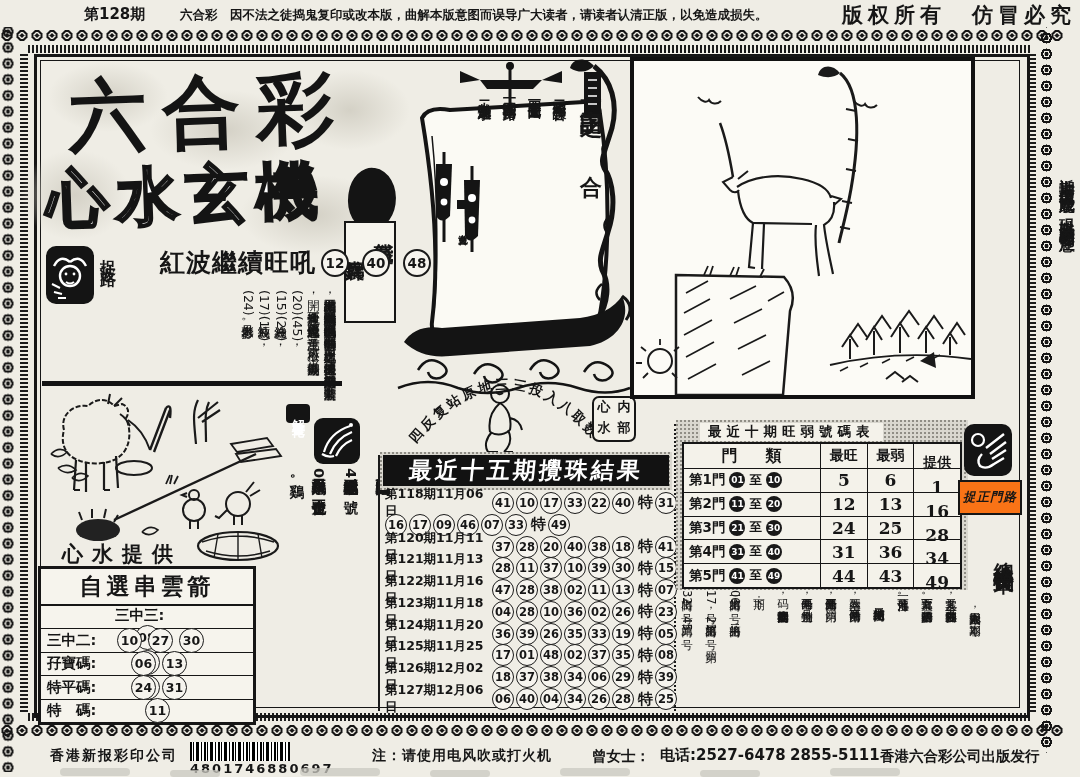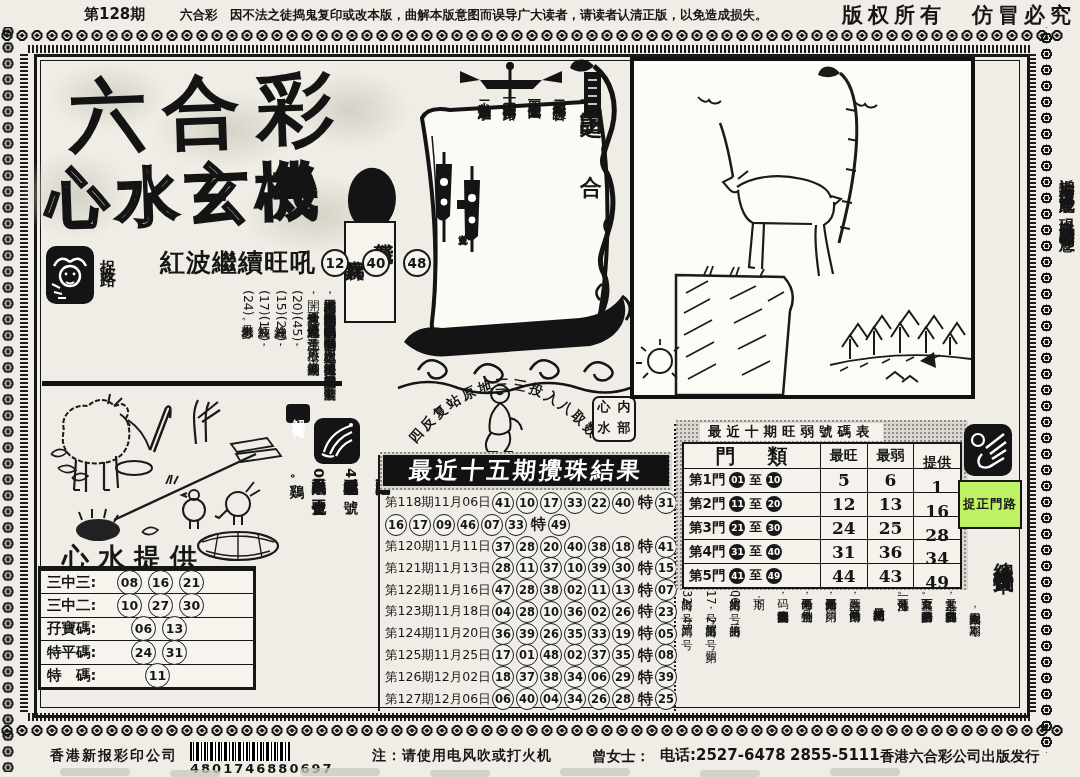--- a/index.html
+++ b/index.html
@@ -19,21 +19,21 @@
   .inkline{background:#141414;}
   
   .c{display:inline-flex;align-items:center;justify-content:center;border:1.7px solid #1a1a1a;
      border-radius:50%;width:20px;height:20px;font-weight:bold;font-size:11.5px;background:#f6f4ee;
      flex:none;}
   .cbig{width:24px;height:24px;font-size:13.5px;border-width:2px;}
   .cfill{display:inline-flex;align-items:center;justify-content:center;border-radius:50%;
      width:16px;height:16px;background:#191919;color:#fff;font-size:9px;font-weight:bold;flex:none;}
   
   .rrow{display:flex;align-items:center;height:21.8px;}
-  .rlabel{width:107px;font-size:12.5px;font-weight:normal;letter-spacing:0;flex:none;}
+  .rlabel{width:107px;font-size:12.5px;font-weight:bold;letter-spacing:0;flex:none;}
   .rrow .c{margin-right:2px;}
   .tok{font-size:15px;font-weight:bold;margin:0 2px 0 2px;}
   
   .tiprow{display:flex;align-items:center;height:22.4px;border-top:1.6px solid #161616;padding-left:6px;}
   .tiplabel{width:70px;font-size:14.5px;font-weight:bold;flex:none;}
   .tiprow .c{width:23px;height:23px;font-size:12.5px;margin-right:6px;}
   
   .halftone{background-color:#d9d7cf;background-image:radial-gradient(circle 1px at 1px 1px,#8f8d85 98%,transparent);background-size:4px 4px;}
   .hwrow{display:flex;border-top:1.6px solid #161616;background:#f4f2ea;}
   .hwgate{width:131px;display:flex;align-items:center;gap:4px;padding-left:5px;font-size:13.5px;font-weight:bold;flex:none;border-right:1.6px solid #161616;}
@@ -243,23 +243,24 @@
 
   <div class="abs cols" style="left:298px;top:468px;width:94px;height:266px;gap:13px;">
     <div class="vtext" style="font-size:14.5px;font-weight:600;">上期尋寶圖中可睇到地上</div>
     <div class="vtext" style="font-size:14.5px;font-weight:600;">四塊磚連七字型樹正中47號，</div>
     <div class="vtext" style="font-size:14.5px;font-weight:600;">二只鷄來念正中02號也不會走</div>
   </div>
 
   <div class="abs" style="left:378px;top:455px;width:2px;height:256px;background:#1a1a1a;"></div>
   <div class="abs" style="left:674px;top:424px;width:0;height:287px;border-left:2px dotted #1a1a1a;"></div>
 
-  <div class="abs" style="left:62px;top:540px;font-size:27px;font-weight:bold;letter-spacing:9px;font-family:Liberation Serif, serif;">心水提供</div>
+  <div class="abs" style="left:62px;top:540px;font-size:21px;font-weight:bold;letter-spacing:9px;font-family:Liberation Serif, serif;">心水提供</div>
   <div class="abs" style="left:38px;top:566px;width:218px;border:3px solid #161616;background:#f6f4ed;box-sizing:border-box;">
-    <div class="tiprow" style="border-top-width:2.5px;">
+    <div style="text-align:center;font-size:23px;font-weight:bold;letter-spacing:4px;padding:2px 0;">自選串雲箭</div>
+    <div class="tiprow" style="border-top-width:2.5px;flex-direction:column;">
       <span class="tiplabel">三中三:</span>
       <span class="c">08</span>
       <span class="c">16</span>
       <span class="c">21</span>
     </div>
     <div class="tiprow">
       <span class="tiplabel">三中二:</span>
       <span class="c">10</span>
       <span class="c">27</span>
       <span class="c">30</span>
@@ -393,21 +394,21 @@
         <span class="c">28</span>
       <span class="tok">特</span>
         <span class="c">25</span>
     </div>
   </div>
 
   <div class="abs halftone" style="left:676px;top:420px;width:292px;height:170px;"></div>
   <div class="abs" style="left:700px;top:423px;background:#f4f2ea;padding:0 8px;font-size:13.5px;font-weight:bold;letter-spacing:5px;">最近十期旺弱號碼表</div>
   <div class="abs" style="left:682px;top:442px;width:280px;border:2.5px solid #161616;box-sizing:border-box;background:#f4f2ea;">
     <div class="hwrow" style="border-top:none;height:24px;">
-      <span class="hwgate" style="justify-content:center;font-size:20px;letter-spacing:6px;">門　類</span>
+      <span class="hwgate" style="justify-content:center;font-size:16px;letter-spacing:6px;">門　類</span>
       <span class="hwv" style="font-size:14px;font-family:inherit;">最旺</span>
       <span class="hwv" style="font-size:14px;font-family:inherit;">最弱</span>
       <span class="hwv" style="font-size:14px;font-family:inherit;">提供</span>
     </div>
     <div class="hwrow" style="height:22.8px;">
       <span class="hwgate">
           <span>第1門</span>
           <span class="cfill">01</span>
           <span style="font-size:12.5px;">至</span>
           <span class="cfill">10</span>
@@ -461,21 +462,21 @@
       <span class="hwv">49</span>
     </div>
   </div>
 
   <div class="abs stamp" style="left:964px;top:424px;width:48px;height:52px;border-radius:10px;">
     <svg width="48" height="52" viewBox="0 0 48 52" fill="none" stroke="#fff">
       <circle cx="14" cy="16" r="6" stroke-width="2.2"></circle>
       <path d="M40,10 L22,24 M42,18 L26,30 M42,26 L28,35 M40,34 L30,40 M30,40 q-8,6 -14,2 q-4,-6 2,-12" stroke-width="2.4"></path>
     </svg>
   </div>
-  <div class="abs" style="left:958px;top:480px;border:2px solid #161616;background:#bef264;font-size:12.5px;font-weight:bold;padding:14px 3px;letter-spacing:1px;">捉正門路</div>
+  <div class="abs" style="left:958px;top:480px;border:2px solid #161616;background:#f97316;font-size:12.5px;font-weight:bold;padding:7px 3px;letter-spacing:1px;font-style:italic;">捉正門路</div>
 
   <div class="abs cols" style="left:686px;top:590px;width:332px;height:120px;gap:9px;">
     <div class="vtext" style="font-size:20px;font-weight:bold;letter-spacing:2px;margin-top:-44px;">總分博小特碼買單</div>
     <div class="vtext" style="font-size:11.5px;margin-top:14px;">本期六合彩无人中，本期彩</div>
     <div class="vtext" style="font-size:11.5px;">无其多宝，若无注独中可得到多</div>
     <div class="vtext" style="font-size:11.5px;">宝奖五百万元。若唔嫌少的话都</div>
     <div class="vtext" style="font-size:11.5px;">可落几注博一博。</div>
     <div class="vtext" style="font-size:11.5px;margin-top:10px;">上期搅珠结果第二门与第</div>
     <div class="vtext" style="font-size:11.5px;">五门落空，第一门开出两个号码，</div>
     <div class="vtext" style="font-size:11.5px;">第三门开开出三个号码，第四门</div>

